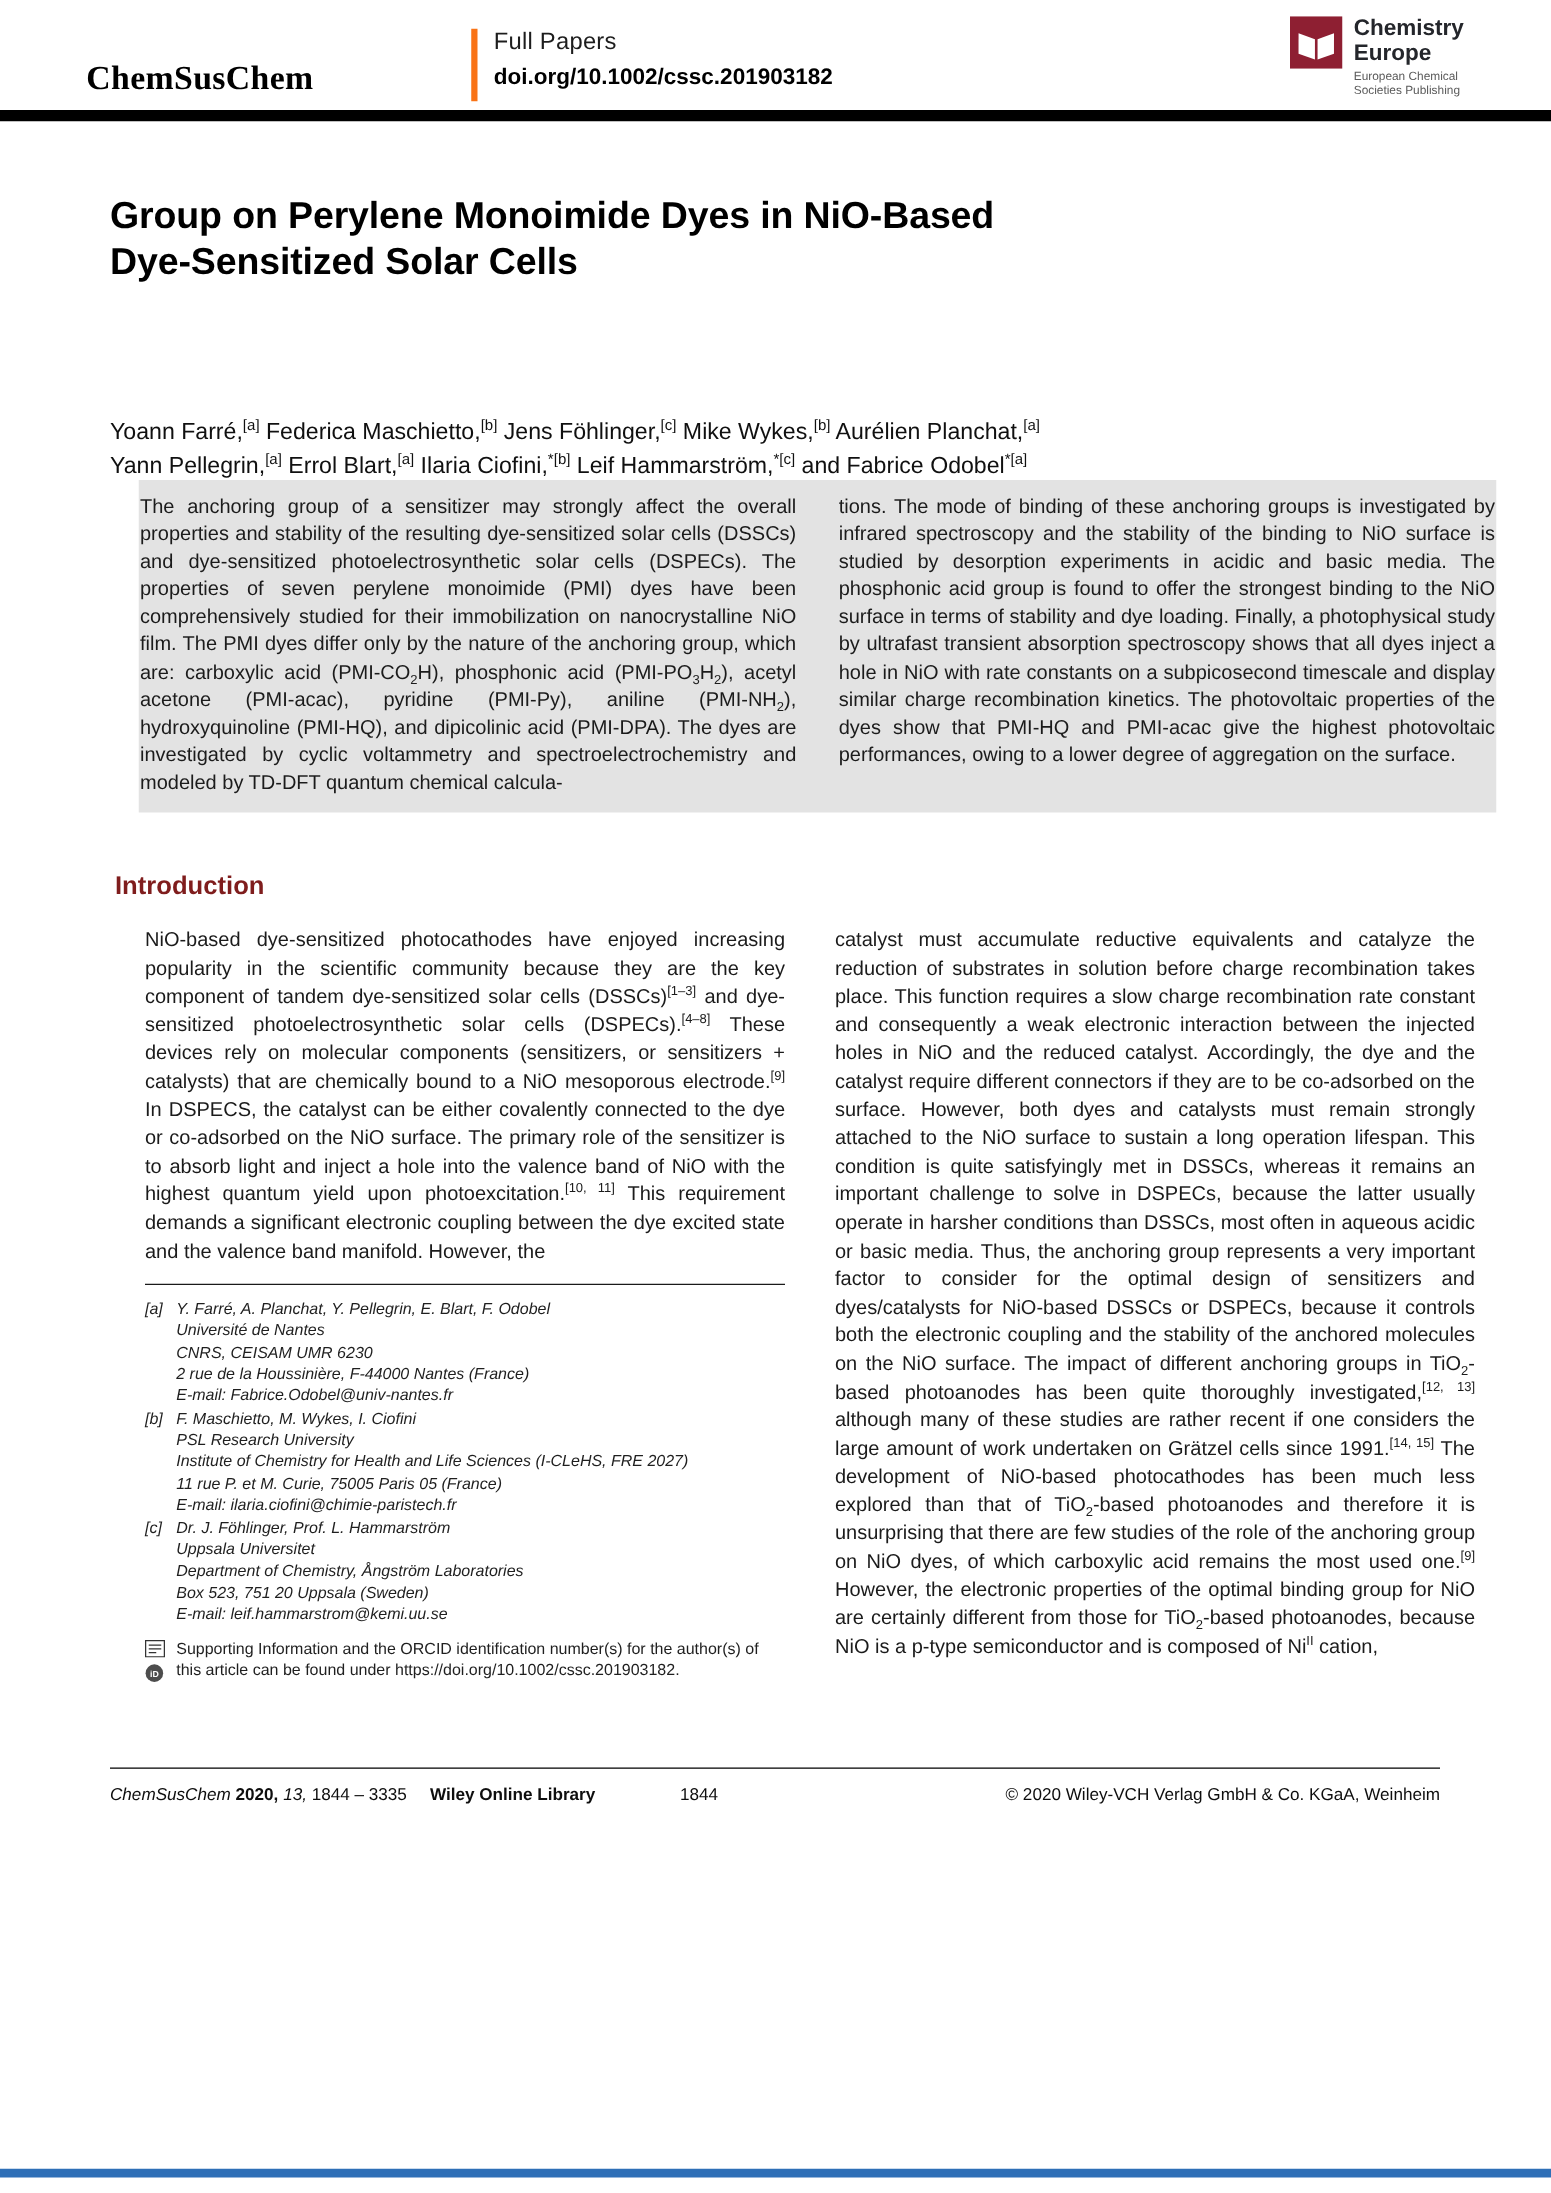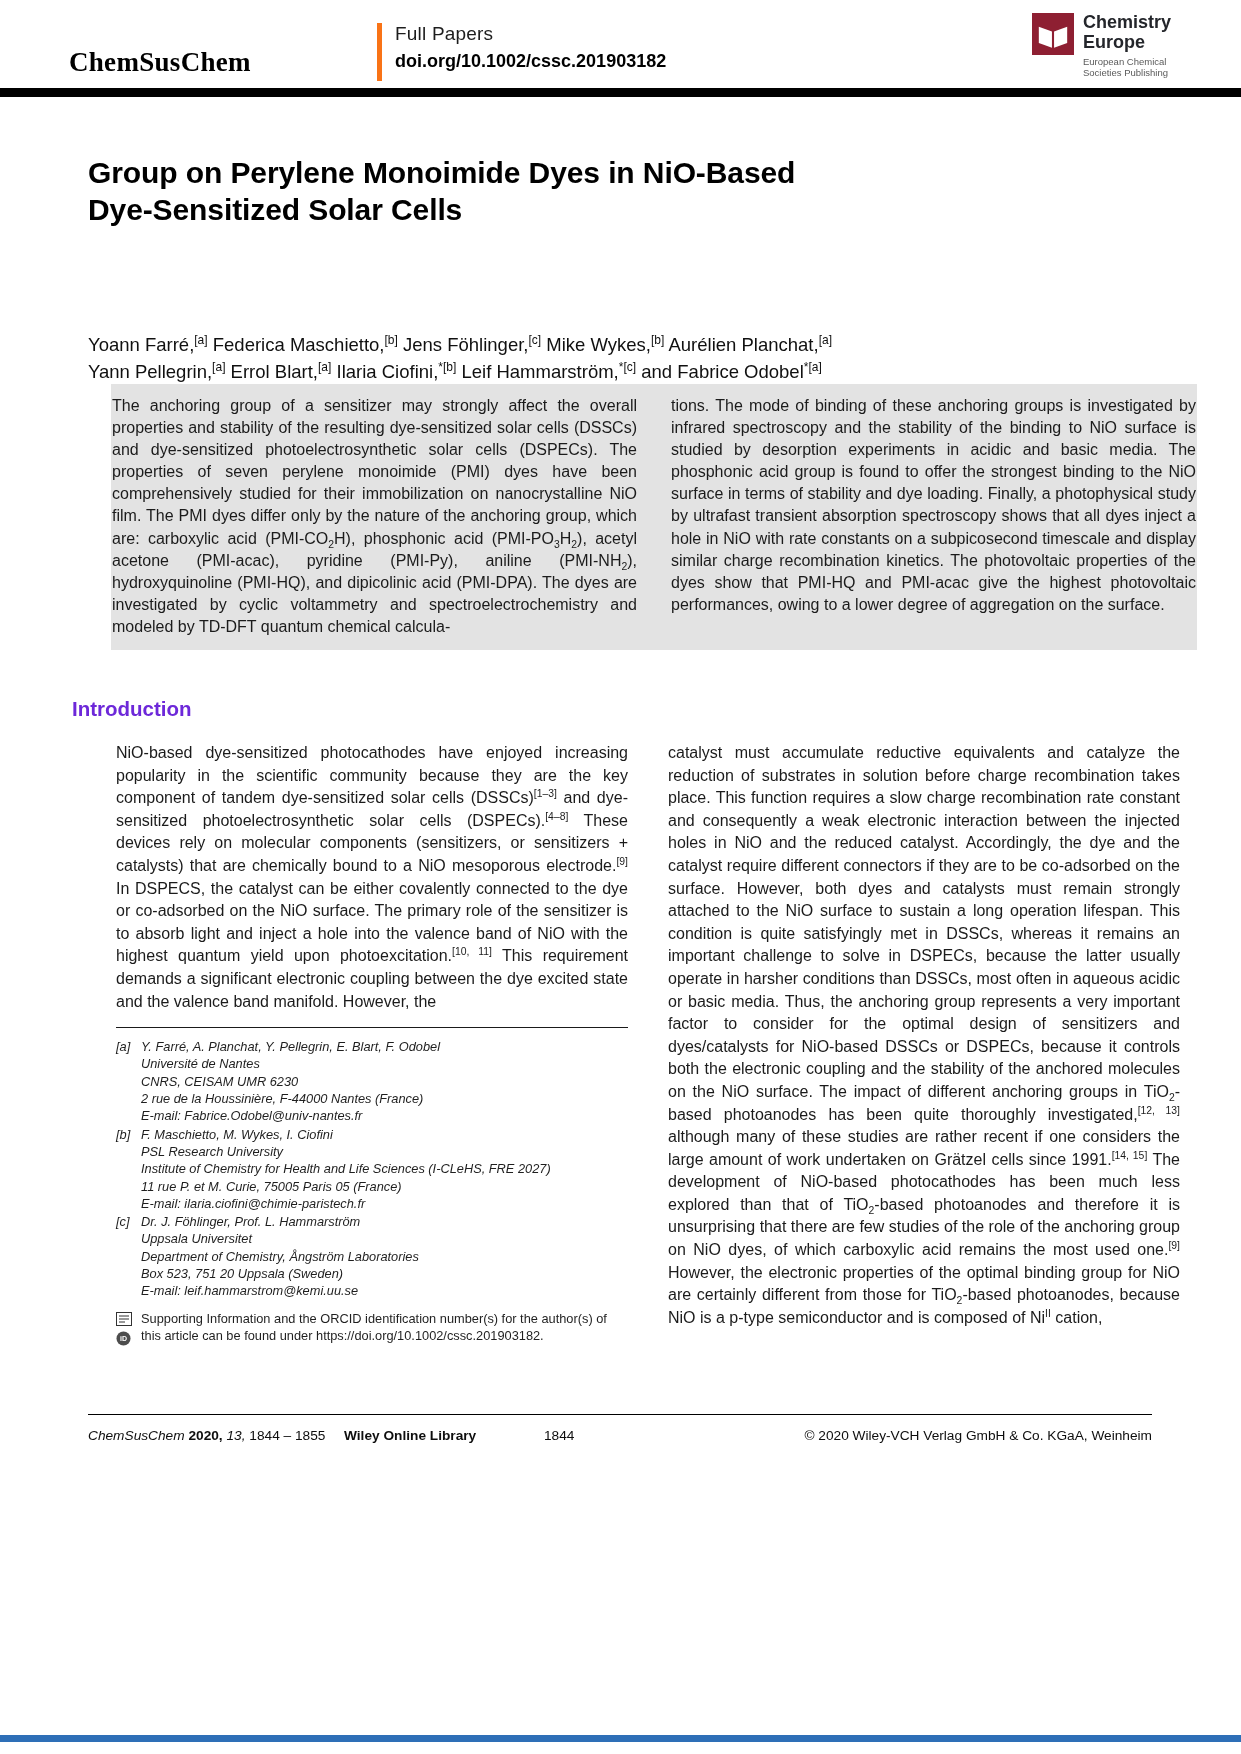--- a/index.html
+++ b/index.html
@@ -29,21 +29,21 @@
   .title { position:absolute; left:88px; top:155px; font-size:30px; line-height:36.5px;
            font-weight:700; color:#000; letter-spacing:-.1px; }
   .authors { position:absolute; left:88px; top:284px; font-size:18.5px; line-height:26.5px; color:#101010;margin-top:48px; }
 
   
   .abstract { position:absolute; left:78px; top:384px; width:1086px; display:flex; gap:34px;
               padding:11px 1px 12px; background:var(--abstract-bg,#e3e3e3);margin-left:33px; }
   .abstract-col { flex:1; font-size:16px; line-height:22.1px; text-align:justify; color:#1b1b1b; }
 
   
-  .intro-heading { position:absolute; left:72px; top:697px; font-size:20.5px; font-weight:700; color:#6d28d9; }
+  .intro-heading { position:absolute; left:92px; top:697px; font-size:20.5px; font-weight:700; color:#7f1d1d; }
   .body { position:absolute; left:88px; top:742px; width:1064px; display:flex; gap:40px;margin-left:28px; }
   .body-col { width:512px; font-size:16px; line-height:22.6px; text-align:justify; color:#1b1b1b; }
 
   
   .footnotes { margin-top:14px; border-top:1.5px solid #1a1a1a; padding-top:10px;
                font-style:italic; font-size:12.8px; line-height:17.3px; color:#1f1f1f; text-align:left; }
   .footnote { display:flex; margin-bottom:1px; }
   .fn-label { width:25px; flex:none; }
   .fn-body { flex:1; }
   .support-note { display:flex; margin-top:10px; font-style:normal; }
@@ -178,20 +178,20 @@
   </div>
 </div>
 
 <div class="footer-rule"></div>
 
 <div class="footer">
   <div class="footer-citation">
     <span class="fc-journal">ChemSusChem</span>
     <span class="fc-year">2020,</span>
     <span class="fc-volume">13,</span>
-    <span class="fc-pages">1844 – 1855</span>
+    <span class="fc-pages">1844 – 3335</span>
   </div>
   <div class="footer-platform">Wiley Online Library</div>
   <div class="footer-page">1844</div>
   <div class="footer-copyright">© 2020 Wiley-VCH Verlag GmbH &amp; Co. KGaA, Weinheim</div>
 </div>
 
 <div class="bottom-bar"></div>
 
 </body></html>

